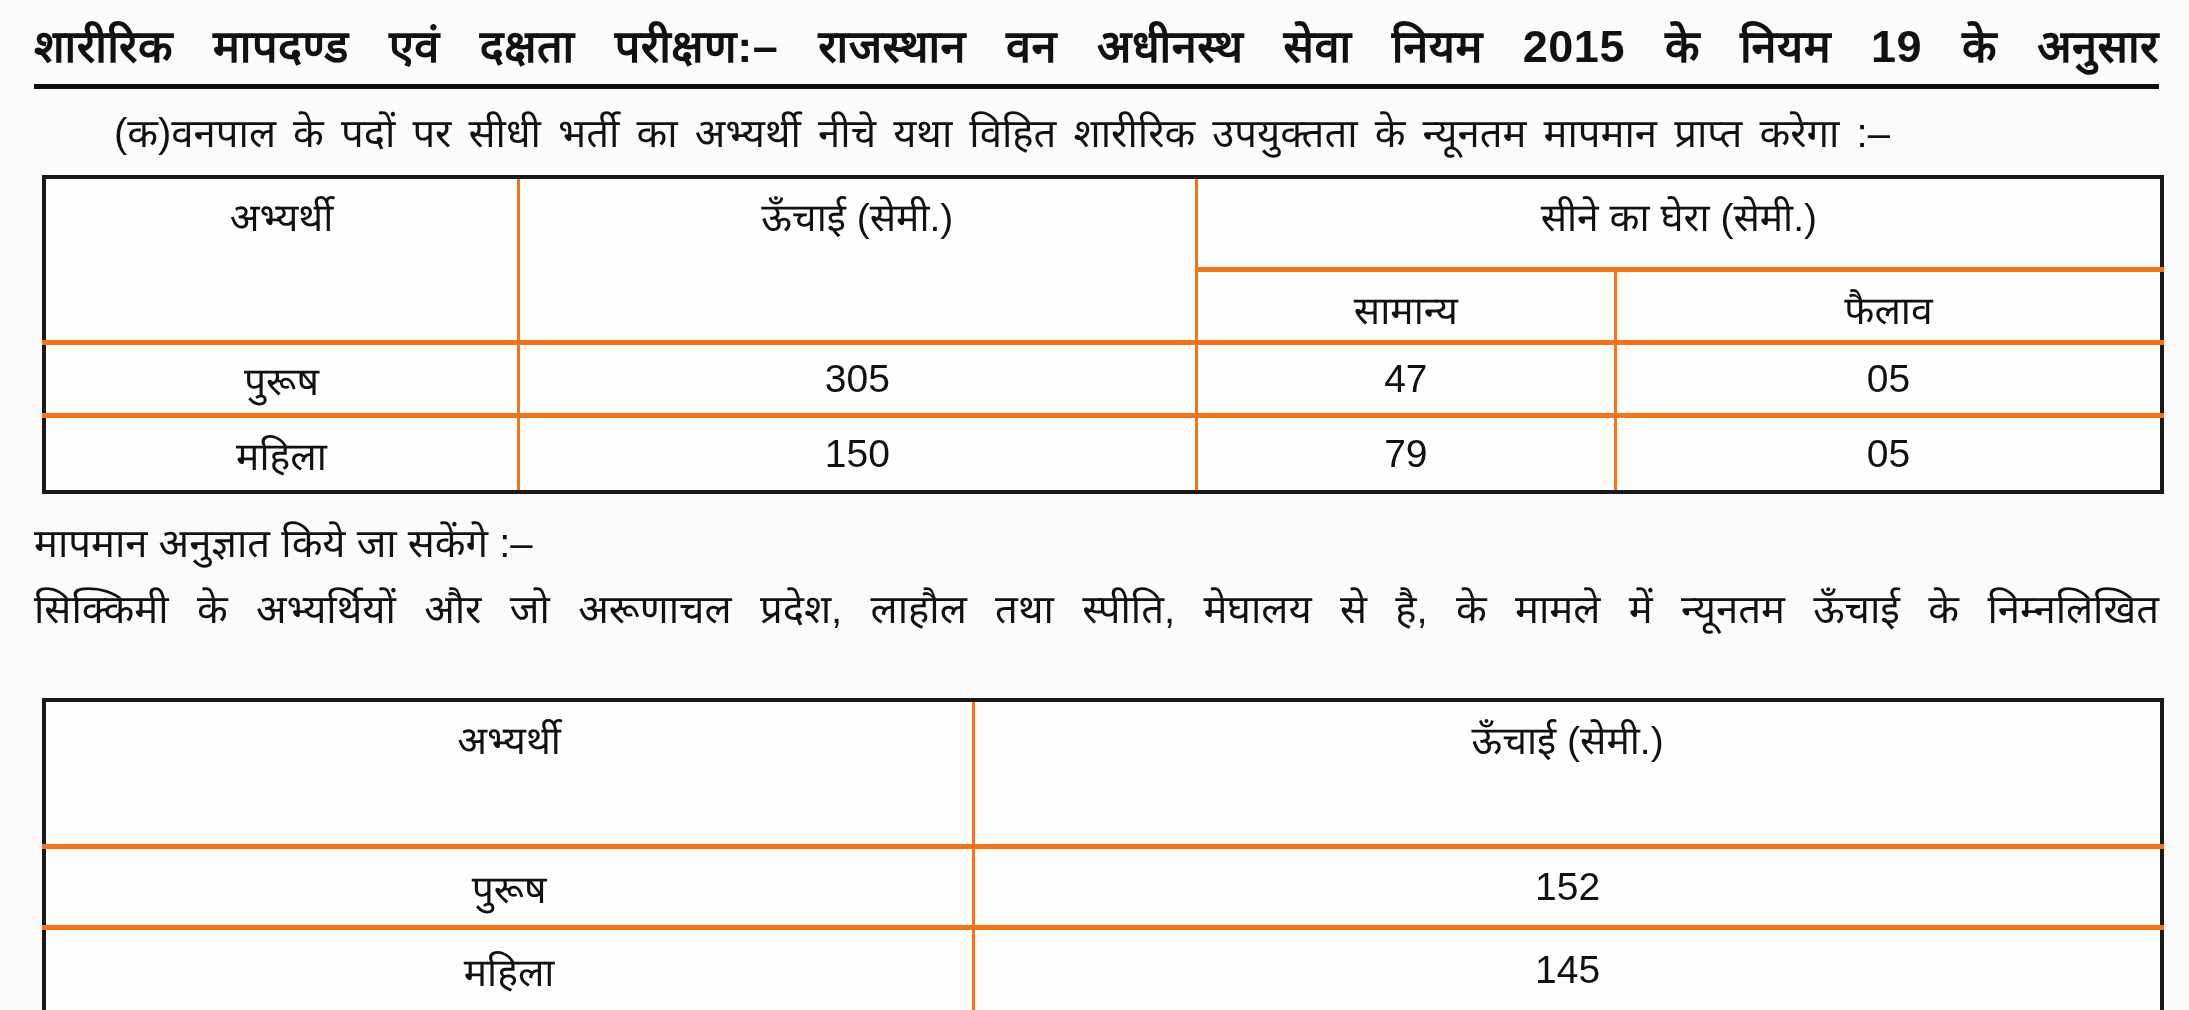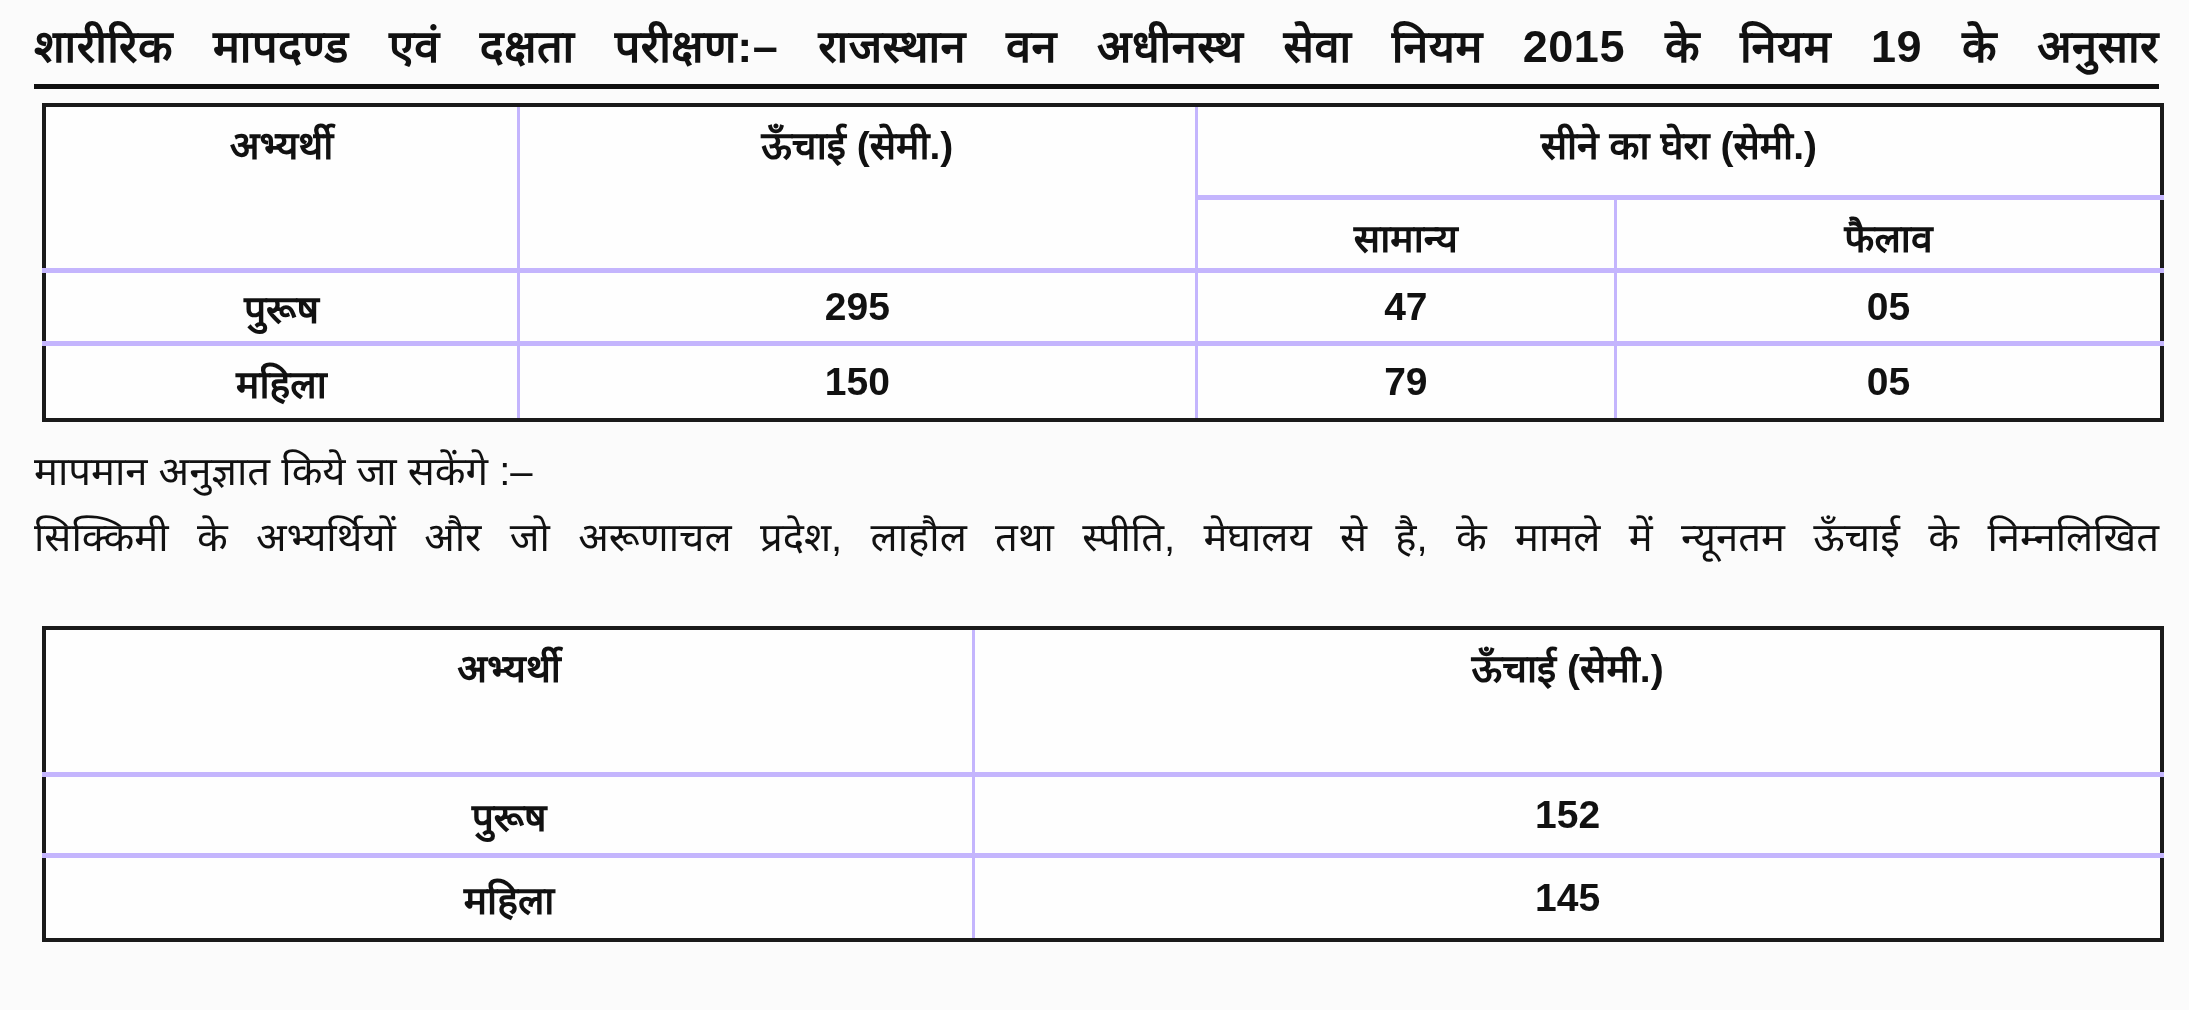--- a/index.html
+++ b/index.html
@@ -40,22 +40,22 @@
   }
   
   .doc-table {
     border-collapse: collapse;
     table-layout: fixed;
     width: 2122px;
     margin-left: 8px;
     background: #fefefe;
   }
   .doc-table th, .doc-table td {
-    border: 3px solid #c4b5fd;
-    font-weight: bold;
+    border: 3px solid #f97316;
+    font-weight: normal;
     text-align: center;
     font-size: 39px;
     padding: 0;
   }
   .doc-table { border: 4px solid #1a1a1a; }
   .doc-table thead th {
     vertical-align: top;
     padding-top: 10px;
     border-bottom-width: 5px;
   }
@@ -87,20 +87,21 @@
   }
   .note-line.first { text-indent: 232px; }
 </style>
 </head>
 <body>
 
 <div class="page">
 
   <h1 class="doc-title">शारीरिक मापदण्ड एवं दक्षता परीक्षण:– राजस्थान वन अधीनस्थ सेवा नियम 2015 के नियम 19 के अनुसार</h1>
 
+  <p class="intro">(क)वनपाल के पदों पर सीधी भर्ती का अभ्यर्थी नीचे यथा विहित शारीरिक उपयुक्तता के न्यूनतम मापमान प्राप्त करेगा :–</p>
 
   <table class="doc-table t1">
     <colgroup>
       <col style="width:22.4%">
       <col style="width:32.0%">
       <col style="width:19.8%">
       <col style="width:25.8%">
     </colgroup>
     <thead>
       <tr class="h1">
@@ -109,21 +110,21 @@
         <th colspan="2">सीने का घेरा (सेमी.)</th>
       </tr>
       <tr class="h2">
         <th>सामान्य</th>
         <th>फैलाव</th>
       </tr>
     </thead>
     <tbody>
       <tr class="r1">
         <td>पुरूष</td>
-        <td>295</td>
+        <td>305</td>
         <td>47</td>
         <td>05</td>
       </tr>
       <tr class="r2">
         <td>महिला</td>
         <td>150</td>
         <td>79</td>
         <td>05</td>
       </tr>
     </tbody>

